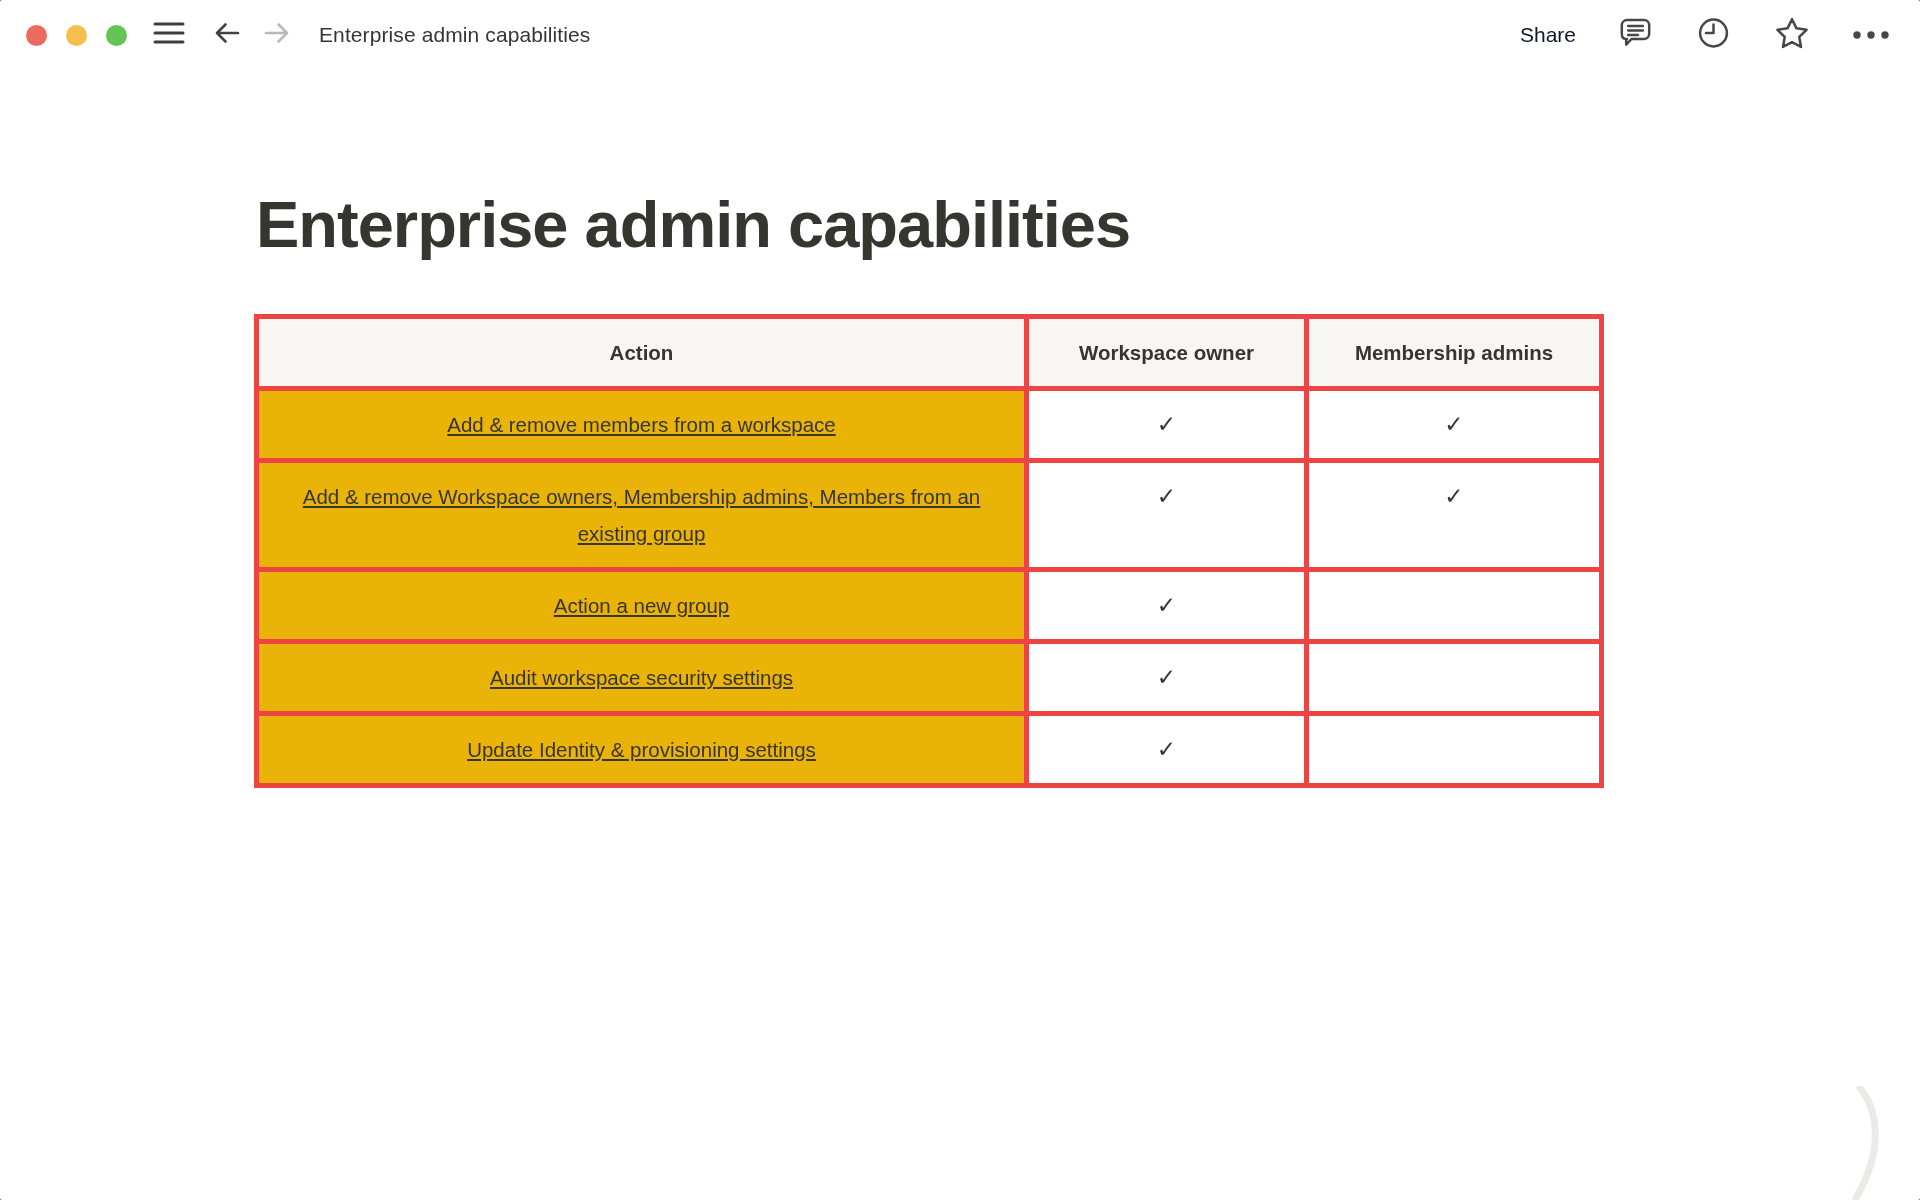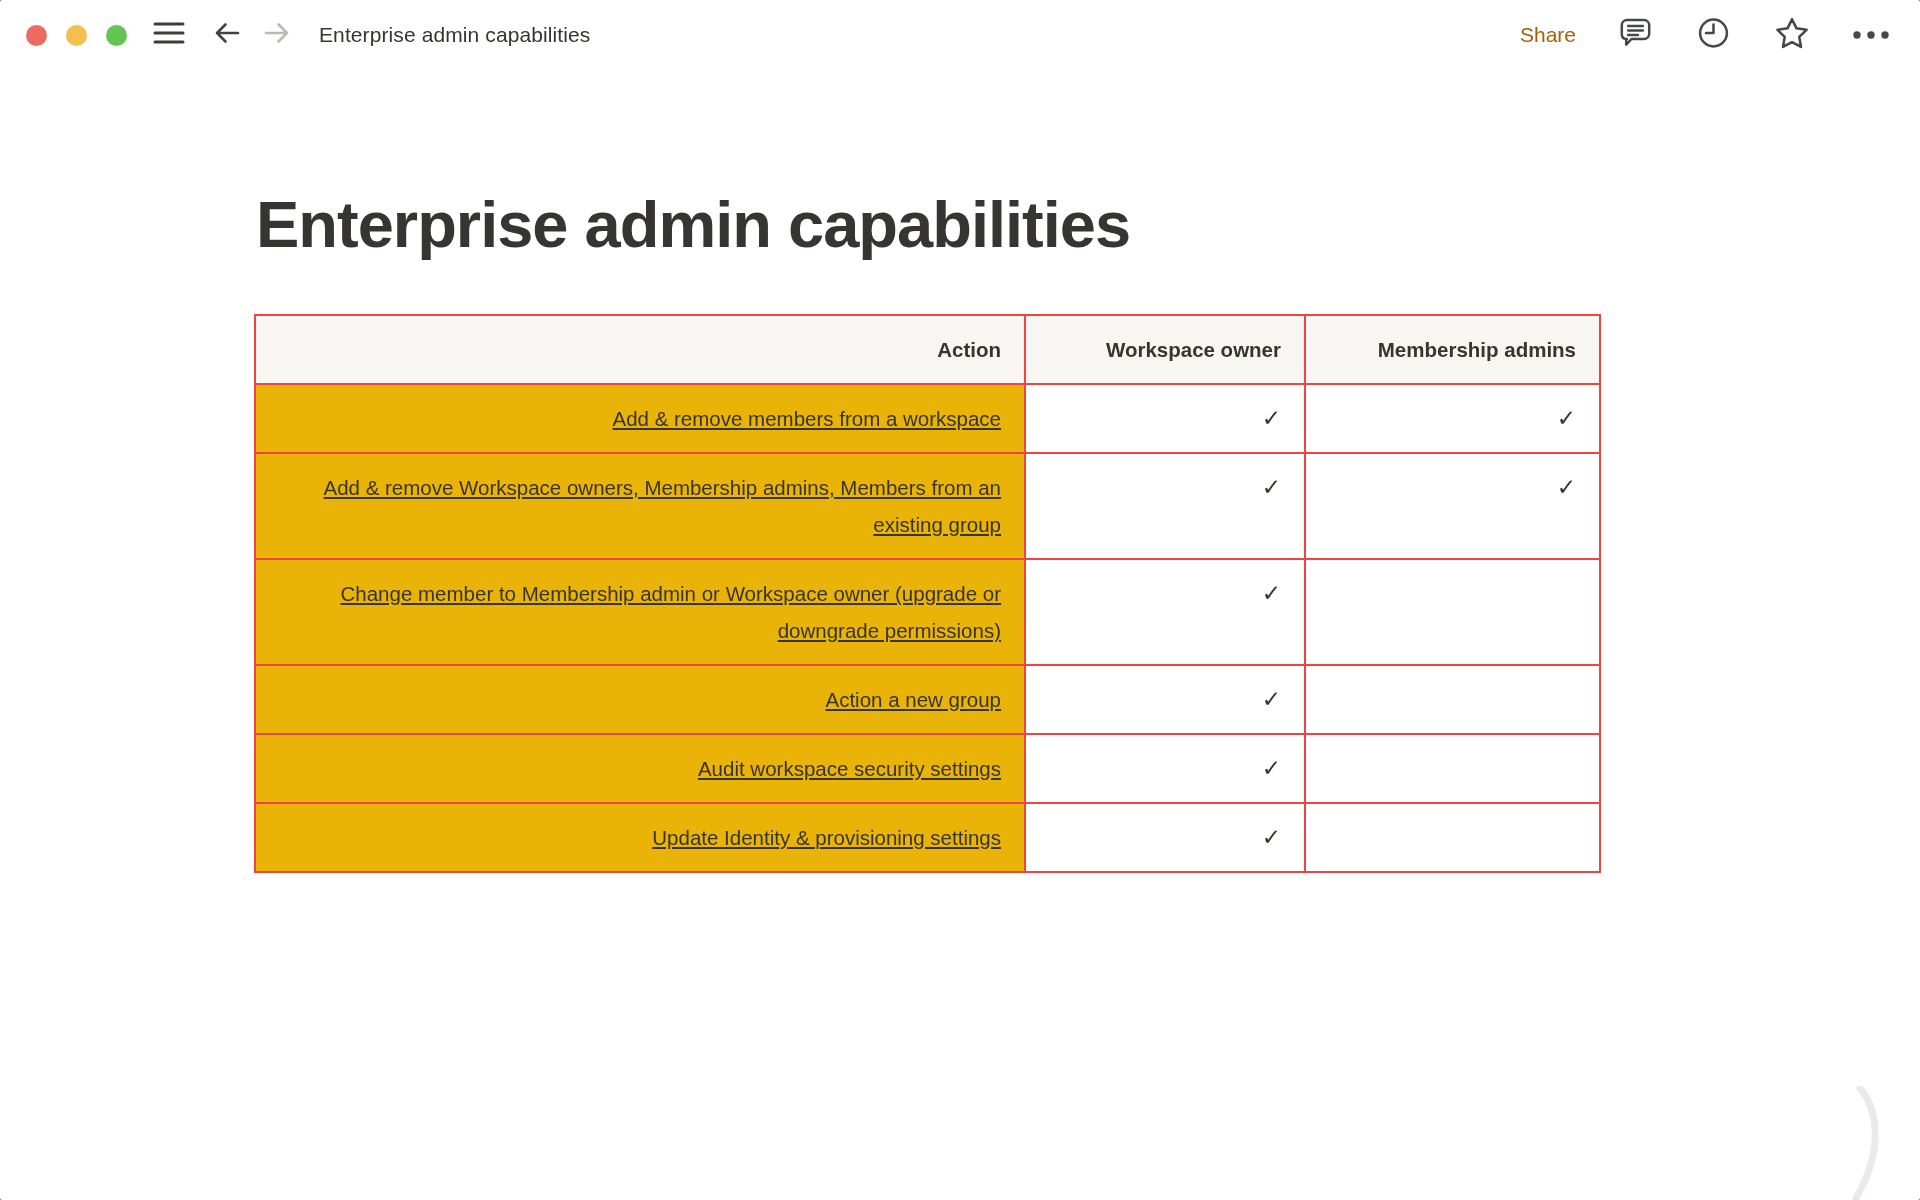--- a/index.html
+++ b/index.html
@@ -29,43 +29,43 @@
   .hamburger { margin-right:27px; }
   .nav-back { margin-right:20px; }
   .nav-fwd  { margin-right:27px; }
   .doc-title {
     font-size:21px; color:#37352f; letter-spacing:0.1px;
   }
   .titlebar-right {
     margin-left:auto;
     display:flex; align-items:center; gap:41px;
   }
-  .share-btn { font-size:21px; color:#a16207; }
+  .share-btn { font-size:21px; color:#0f172a; }
 
   
   .content { padding-left:254px; }
   .page-heading {
     margin:116px 0 0 2px;
     font-size:65px;
     font-weight:700;
     letter-spacing:-1px;
     line-height:1.2;
     color:#37352f;
   }
 
   table.cap-table {
     margin-top:50px;
     border-collapse:collapse;
     table-layout:fixed;
     width:1345px;
   }
   .cap-table th, .cap-table td {
-    border:2px solid #ef4444;
+    border:5px solid #ef4444;
     vertical-align:top;
-    text-align:right;
+    text-align:center;
     padding:15px 23px;
     font-size:20.5px;
     line-height:37px;
     color:#37352f;
     font-weight:400;
   }
   .cap-table th {
     background:#f7f6f3;
     font-weight:600;
   }
@@ -175,25 +175,20 @@
             <td class="action-cell">Add &amp; remove members from a workspace</td>
             <td><span class="check">✓</span></td>
             <td><span class="check">✓</span></td>
           </tr>
           <tr>
             <td class="action-cell">Add &amp; remove Workspace owners, Membership admins, Members from an existing group</td>
             <td><span class="check">✓</span></td>
             <td><span class="check">✓</span></td>
           </tr>
           <tr>
-            <td class="action-cell">Change member to Membership admin or Workspace owner (upgrade or downgrade permissions)</td>
-            <td><span class="check">✓</span></td>
-            <td></td>
-          </tr>
-          <tr>
             <td class="action-cell">Action a new group</td>
             <td><span class="check">✓</span></td>
             <td></td>
           </tr>
           <tr>
             <td class="action-cell">Audit workspace security settings</td>
             <td><span class="check">✓</span></td>
             <td></td>
           </tr>
           <tr>

